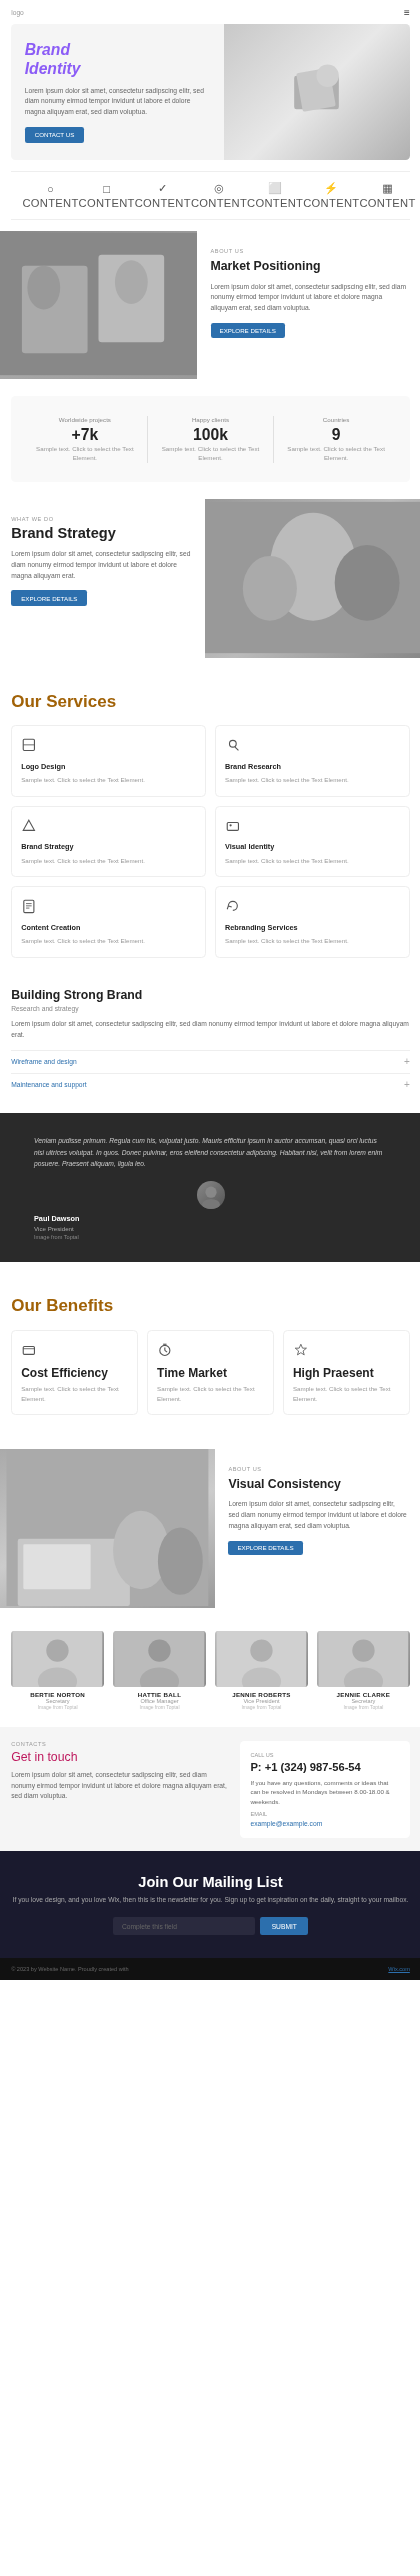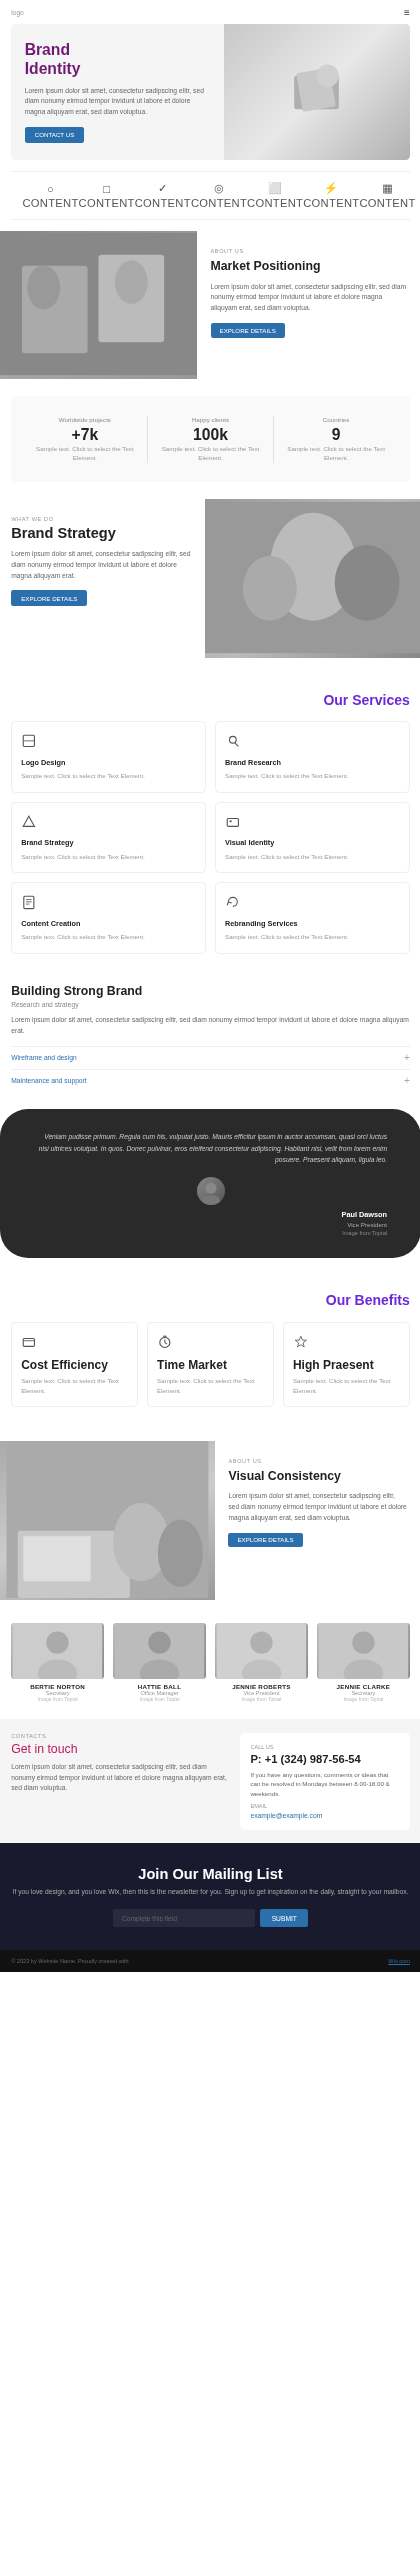--- a/index.html
+++ b/index.html
@@ -6,21 +6,21 @@
     body { font-family: Arial, sans-serif; width: 421px; background: #fff; color: #333; font-size: 7.3px; }
 
     
     .header { display: flex; justify-content: space-between; align-items: center; padding: 6.7px 11.2px; background: #fff; }
     .logo-text { font-size: 6.7px; color: #999; }
     .menu-icon { font-size: 10px; cursor: pointer; }
 
     
     .hero { display: flex; background: #f5f5f5; margin: 0 11.2px 11.2px; border-radius: 4.5px; overflow: hidden; min-height: 101px; }
     .hero-left { flex: 1; padding: 17px 13.5px; }
-    .hero-title { font-size: 15.7px; font-weight: 700; line-height: 1.2; margin-bottom: 6.7px; color: #701a75; }
+    .hero-title { font-size: 15.7px; font-weight: 700; line-height: 1.2; margin-bottom: 6.7px; color: #8b5cf6; font-style: italic; }
     .hero-desc { font-size: 6.7px; color: #666; margin-bottom: 9px; line-height: 1.6; }
     .btn-primary { background: #2c6fad; color: #fff; border: none; padding: 4.5px 10px; font-size: 6.2px; border-radius: 2.2px; cursor: pointer; }
     .hero-right { flex: 1; background: #ddd; position: relative; min-height: 101px; overflow: hidden; }
     .hero-img-placeholder { width: 100%; height: 100%; background: linear-gradient(135deg, #c8c8c8 0%, #e8e8e8 50%, #b0b0b0 100%); display: flex; align-items: center; justify-content: center; }
 
     
     .icons-row { display: flex; justify-content: space-around; align-items: center; padding: 10px 11.2px; border-top: 0.6px solid #eee; border-bottom: 0.6px solid #eee; margin: 0 11.2px 11.2px; }
     .icon-item { display: flex; flex-direction: column; align-items: center; gap: 2.2px; }
     .icon-item span { font-size: 11.2px; color: #555; }
     .icon-label { font-size: 5px; color: #999; text-transform: uppercase; letter-spacing: 0.3px; }
@@ -47,38 +47,38 @@
     .brand-strategy { display: flex; margin: 0 0 17px; }
     .brand-content { flex: 1; padding: 17px 13.5px 17px 11.2px; }
     .section-label { font-size: 5.6px; color: #999; text-transform: uppercase; letter-spacing: 0.6px; margin-bottom: 3.4px; }
     .section-title-lg { font-size: 14.6px; font-weight: 700; color: #222; margin-bottom: 6.7px; line-height: 1.2; }
     .section-desc { font-size: 6.7px; color: #666; line-height: 1.6; margin-bottom: 9px; }
     .brand-img { flex: 1.2; background: #bbb; min-height: 146px; overflow: hidden; }
     .brand-img-inner { width: 100%; height: 100%; background: linear-gradient(135deg, #999 0%, #bbb 50%, #888 100%); }
 
     
     .services-section { padding: 17px 11.2px; }
-    .section-title-center { font-size: 14px; font-weight: 700; text-align: right; margin-bottom: 13.5px; color: #6d28d9; }
+    .section-title-center { font-size: 17px; font-weight: 700; text-align: left; margin-bottom: 13.5px; color: #a16207; }
     .services-grid { display: grid; grid-template-columns: repeat(2, 1fr); gap: 9px; }
     .service-card { border: 0.6px solid #eee; border-radius: 4.5px; padding: 11.2px 9px; }
     .service-icon { font-size: 12.3px; margin-bottom: 5.6px; color: #555; }
     .service-name { font-size: 7.3px; font-weight: 600; color: #222; margin-bottom: 4.5px; }
     .service-desc { font-size: 6.2px; color: #999; line-height: 1.5; }
 
     
     .accordion-section { padding: 13.5px 11.2px 17px; }
     .accordion-title { font-size: 12.3px; font-weight: 700; color: #222; margin-bottom: 3.4px; }
     .accordion-subtitle { font-size: 6.7px; color: #888; margin-bottom: 6.7px; }
     .accordion-desc { font-size: 6.7px; color: #666; line-height: 1.6; margin-bottom: 9px; }
     .accordion-item { border-top: 0.6px solid #eee; padding: 5.6px 0; display: flex; justify-content: space-between; align-items: center; }
     .accordion-item-label { font-size: 6.7px; color: #2c6fad; }
     .accordion-plus { font-size: 10px; color: #aaa; cursor: pointer; }
 
     
-    .testimonial { background: #2a2a2a; padding: 22.4px 34px; text-align: right; margin-bottom: 17px; border-radius: 28px; }
+    .testimonial { background: #2a2a2a; padding: 22.4px 34px; text-align: left; margin-bottom: 17px; }
     .testimonial-quote { font-size: 6.7px; color: #ccc; line-height: 1.7; margin-bottom: 11.2px; font-style: italic; }
     .testimonial-avatar { width: 28px; height: 28px; border-radius: 50%; background: #666; margin: 0 auto 5.6px; overflow: hidden; }
     .testimonial-avatar-inner { width: 100%; height: 100%; background: linear-gradient(135deg, #888, #555); }
     .testimonial-name { font-size: 7.3px; font-weight: 700; color: #fff; margin-bottom: 1.7px; }
     .testimonial-role { font-size: 6.2px; color: #aaa; margin-bottom: 1.7px; }
     .testimonial-source { font-size: 5.6px; color: #888; }
 
     
     .benefits-section { padding: 17px 11.2px; }
     .benefits-cards { display: flex; gap: 9px; margin-bottom: 17px; }

